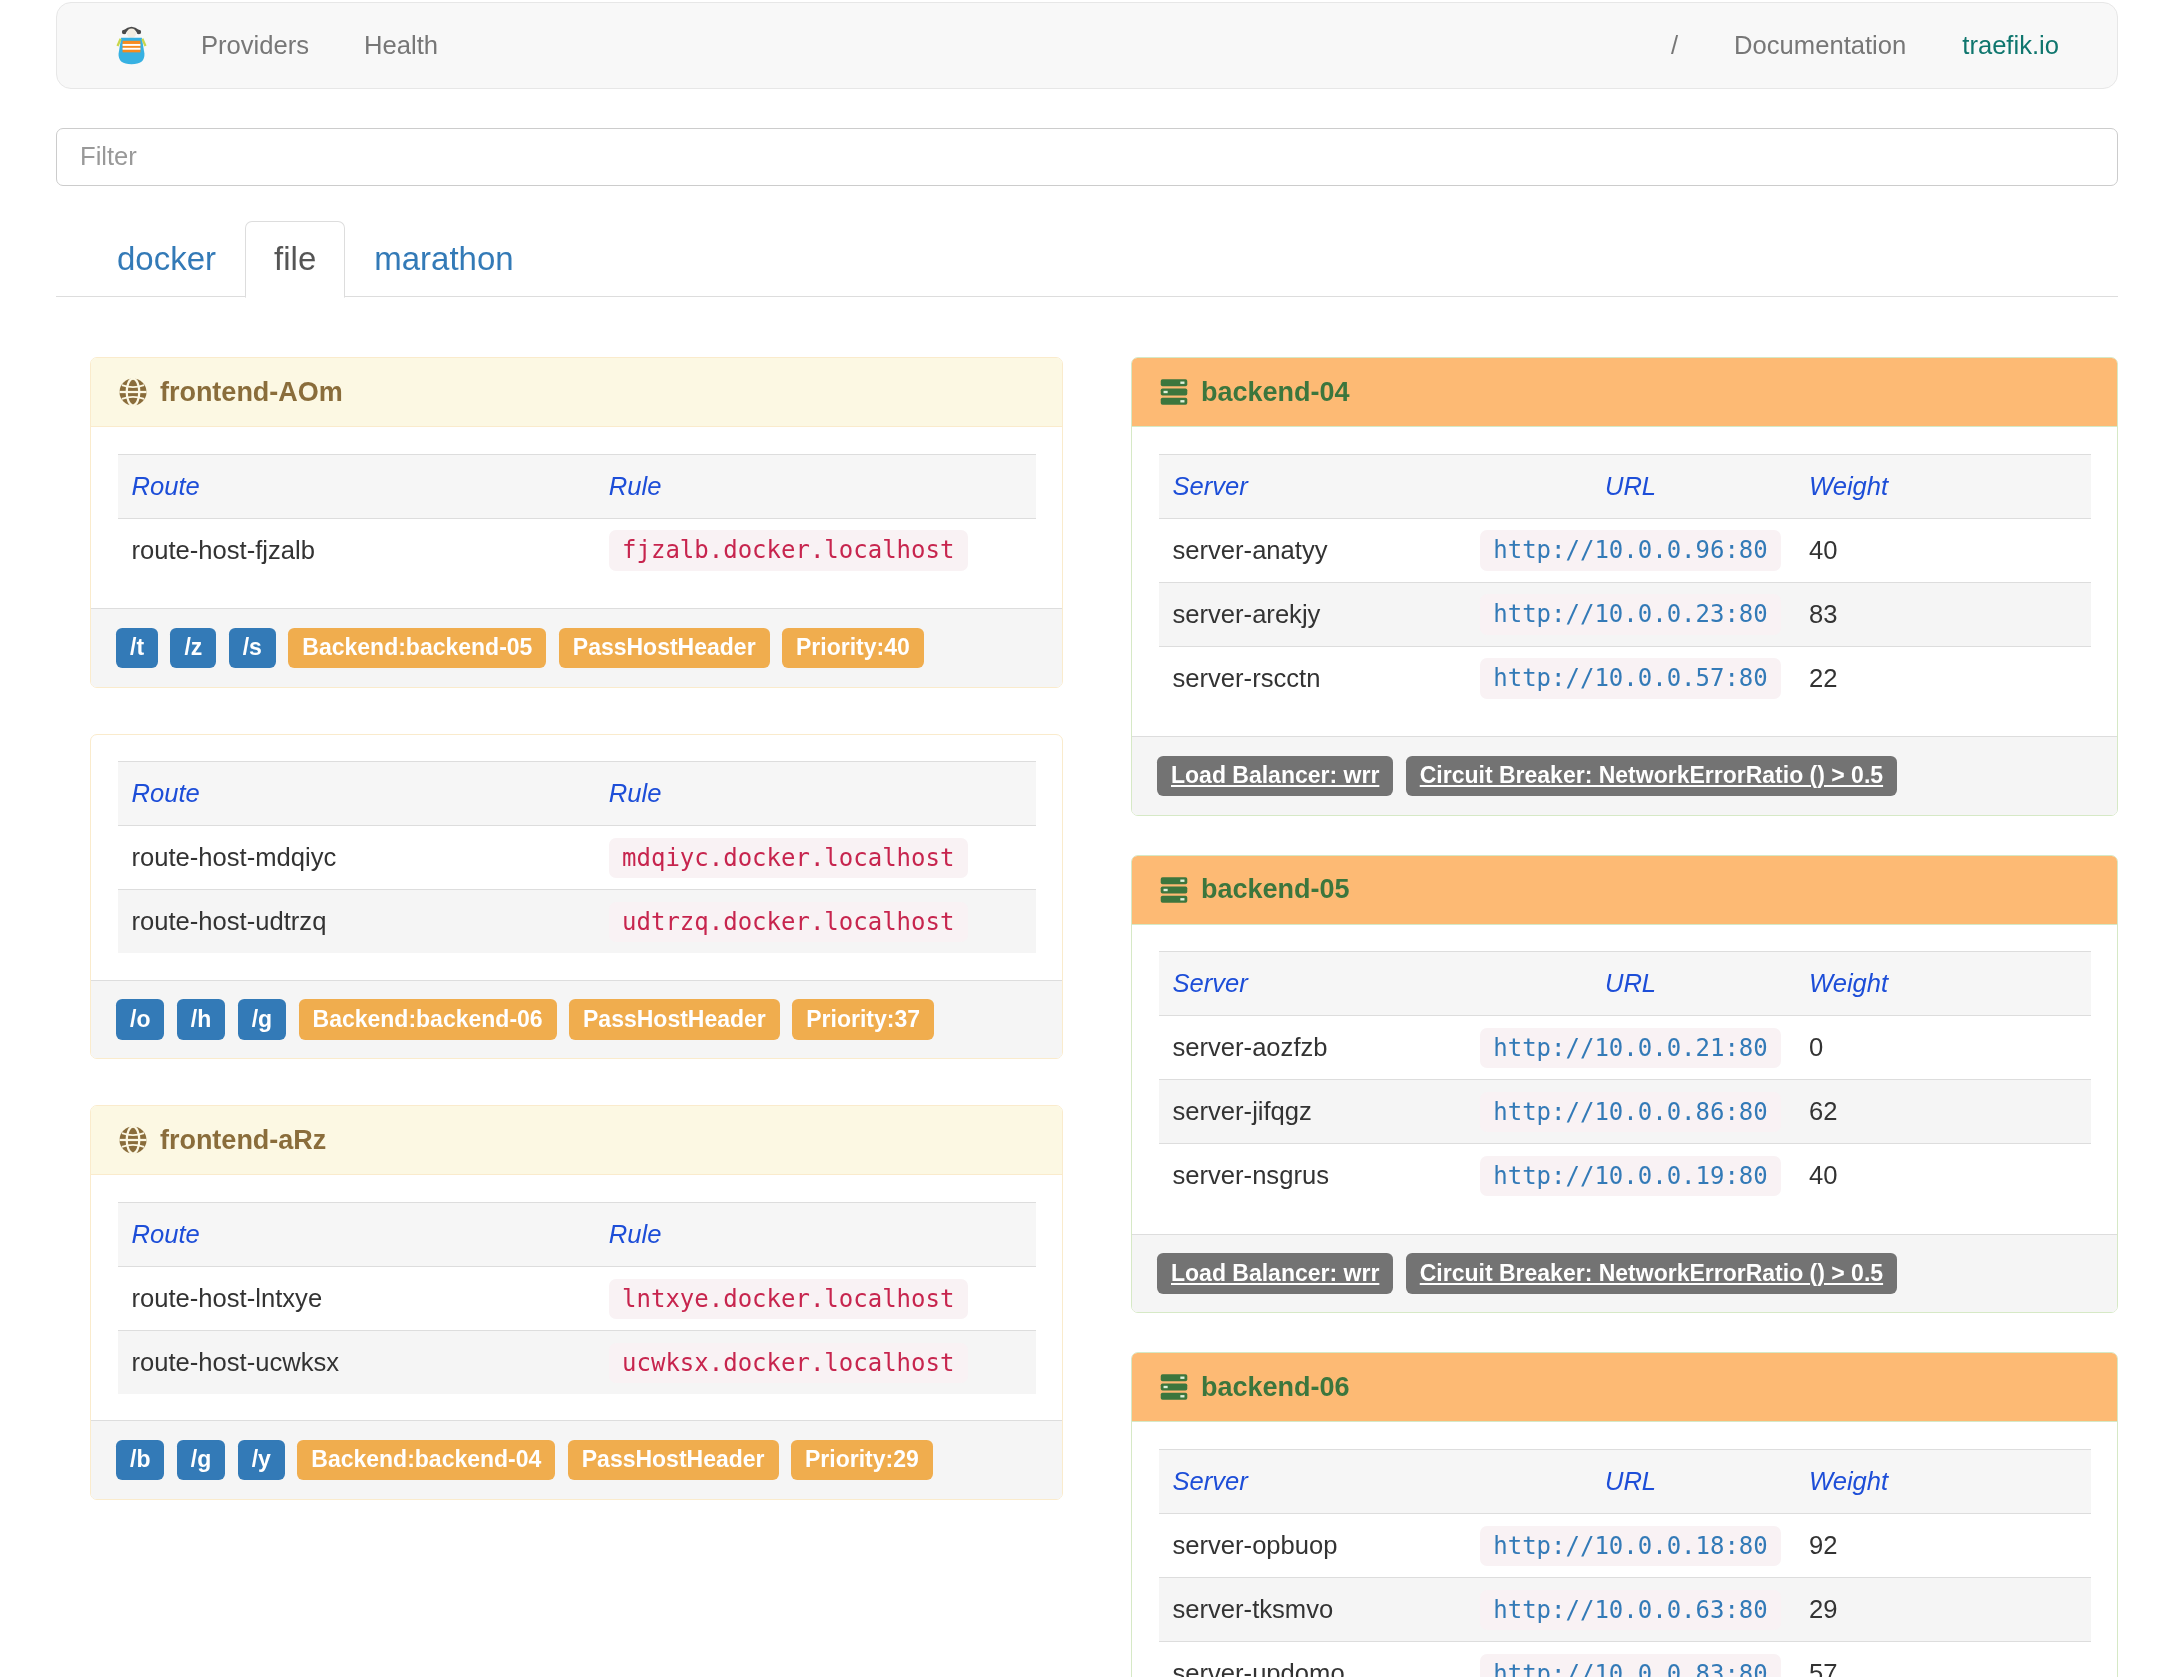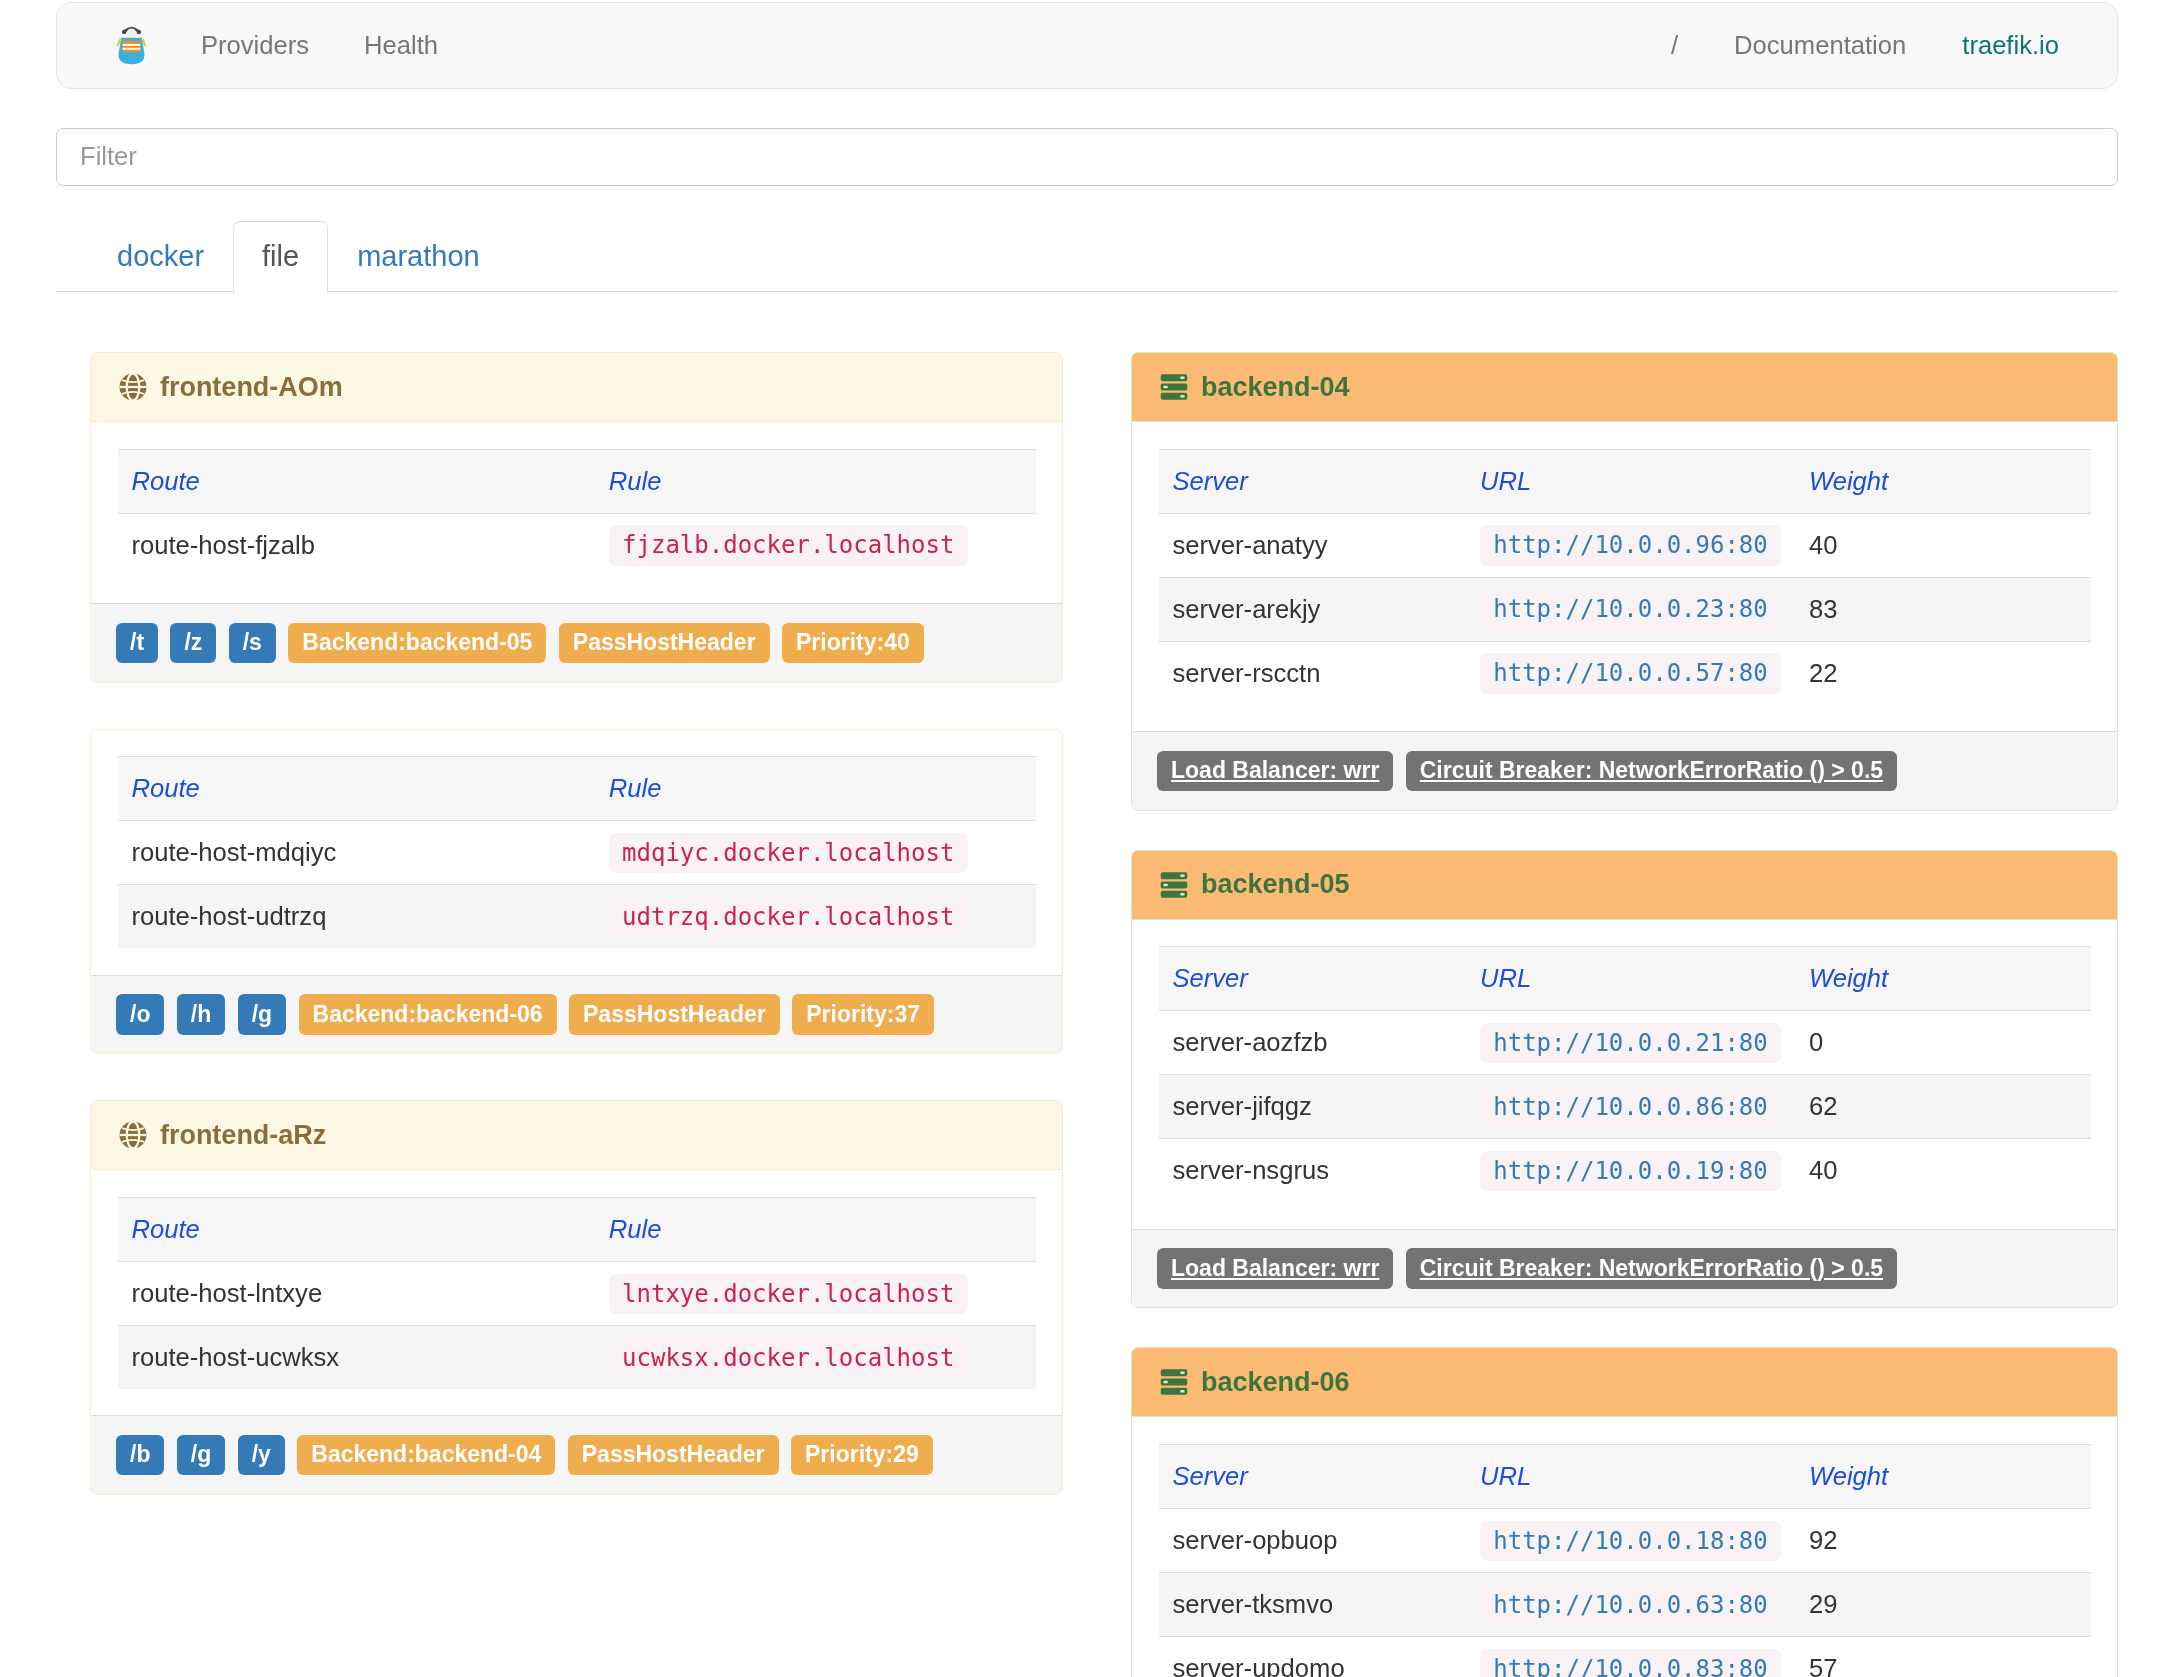--- a/index.html
+++ b/index.html
@@ -13,21 +13,21 @@
   .spacer{flex:1;}
   .nav-right{margin:0 0 0 56px;}
   .site-link{color:#0f766e;}
 
   
   .filter{display:block;width:100%;box-sizing:border-box;height:58px;margin-top:39px;border:1.8px solid #ccc;border-radius:7px;font-size:25.6px;padding:0 23px;color:#555;outline:none;font-family:"Liberation Sans",sans-serif;}
   .filter::placeholder{color:#999;}
 
   
   .tabs{margin-top:35px;border-bottom:1.8px solid #ddd;display:flex;padding-left:32px;}
-  .tab{font-size:29px;color:#337ab7;padding:18.5px 28px;text-decoration:none;border:1.8px solid transparent;margin-bottom:-1.8px;border-radius:7px 7px 0 0;cursor:pointer;}
+  .tab{font-size:33px;color:#337ab7;padding:18.5px 28px;text-decoration:none;border:1.8px solid transparent;margin-bottom:-1.8px;border-radius:7px 7px 0 0;cursor:pointer;}
   .tab.active{color:#555;background:#fff;border-color:#ddd #ddd #fff #ddd;}
 
   
   .columns{display:flex;align-items:flex-start;gap:68px;padding:60px 0 0 34px;}
   .col-left{flex:none;width:973px;}
   .col-right{flex:1;min-width:0;}
 
   
   .panel{border:1.8px solid;border-radius:7px;background:#fff;}
   .panel.warning{border-color:#faebcc;margin-bottom:46px;}
@@ -38,21 +38,21 @@
   .panel-body{padding:26.5px;}
 
   table{width:100%;border-collapse:collapse;}
   thead tr{background:#f6f6f6;border-top:1.8px solid #ddd;border-bottom:1.8px solid #ddd;}
   th{font-style:italic;font-weight:normal;text-align:left;font-size:25.6px;padding:17px 14px;color:#1d4ed8;}
   td{font-size:25.6px;padding:17px 14px;}
   tbody tr{border-top:1.8px solid #ddd;}
   tbody tr:nth-child(even){background:#f5f5f5;}
   .t-front th:nth-child(1){width:52%;}
   .t-back th:nth-child(1){width:33%;}
-  .t-back th:nth-child(2){width:34%;}
+  .t-back th:nth-child(2){width:34%;text-align:center;}
 
   .code{font-family:"DejaVu Sans Mono",monospace;font-size:24px;background:#f9f2f4;padding:6.2px 13.2px;border-radius:7px;white-space:nowrap;}
   .code.rule{color:#c7254e;}
   .code.url{color:#337ab7;text-decoration:none;}
 
   .panel-footer{background:#f5f5f5;border-top:1.8px solid #ddd;padding:18.5px 25px;display:flex;flex-wrap:wrap;gap:12.4px;border-radius:0 0 5.3px 5.3px;align-items:center;}
   .label{color:#fff;font-weight:bold;font-size:23px;line-height:1;padding:8.8px 14px;border-radius:6.2px;white-space:nowrap;}
   .label.blue{background:#337ab7;}
   .label.orange{background:#f0ad4e;}
   .label.green{background:#737373;text-decoration:underline;}

